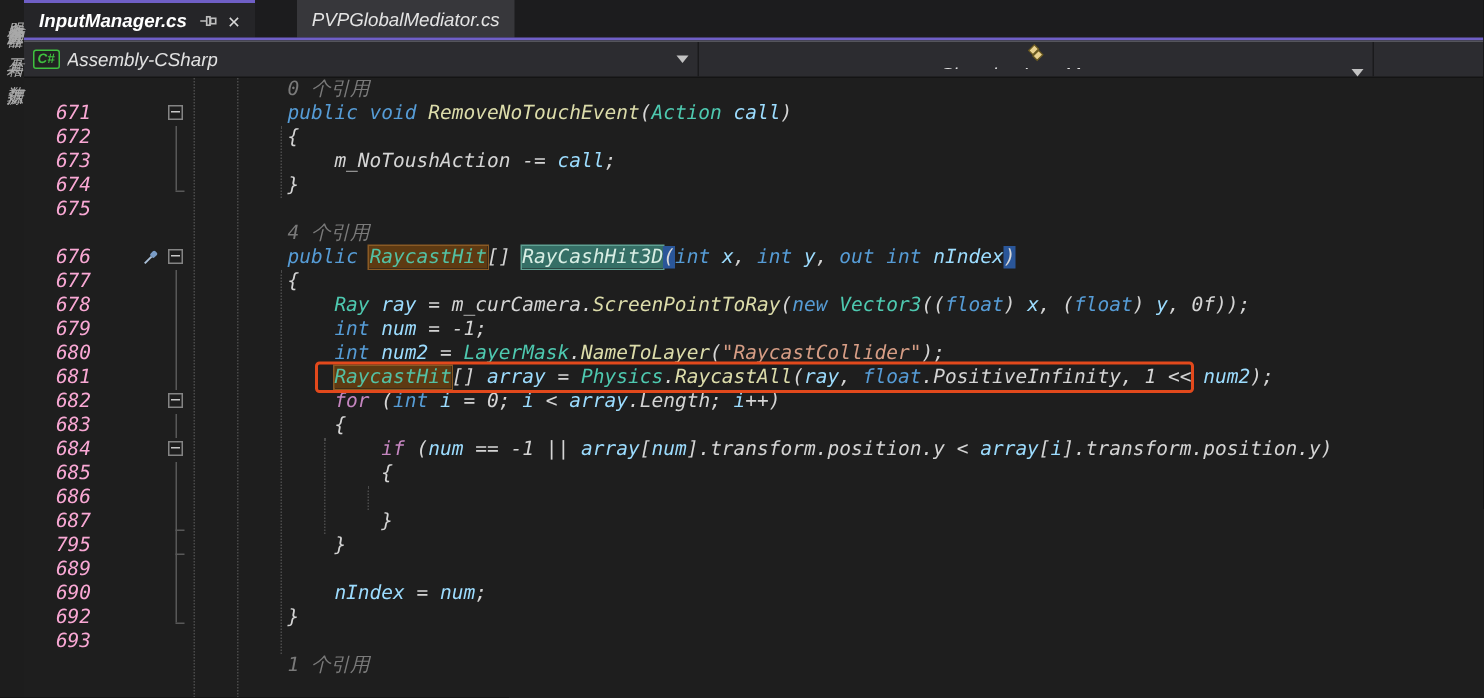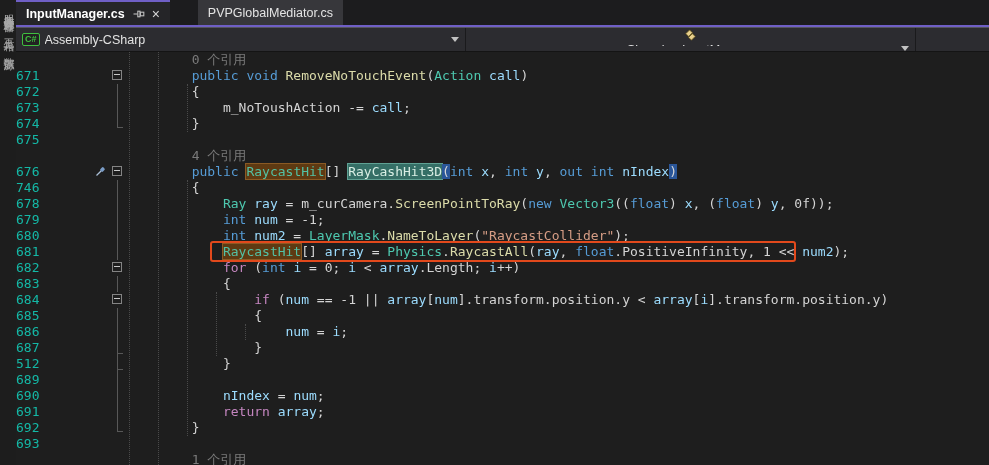--- a/index.html
+++ b/index.html
@@ -1,17 +1,17 @@
 <!DOCTYPE html>
 <html><head>
 <meta charset="utf-8">
 <style>
   html,body{margin:0;padding:0;background:#111;}
   #root{position:relative;width:989px;height:465px;background:#1E1E1E;overflow:hidden;
-        font-family:"Liberation Sans",sans-serif;-webkit-font-smoothing:antialiased;}
+        font-family:"Liberation Sans",sans-serif;font-style:italic;-webkit-font-smoothing:antialiased;}
 
   
   .tool-strip{position:absolute;left:0;top:0;width:16px;height:465px;background:#1D1D1D;z-index:5;}
   .vtab{writing-mode:vertical-rl;color:#A9A9A9;font-size:11px;letter-spacing:1px;
         margin:6px 0 0 2px;line-height:14px;cursor:default;}
   .vtab+.vtab{margin-top:16px;}
 
   
   .tab-bar{position:absolute;left:16px;top:0;right:0;height:25px;background:#1C1C1E;display:flex;}
   .tab{display:flex;align-items:center;padding:0 10px;height:25px;box-sizing:border-box;font-size:12.5px;}
@@ -32,21 +32,21 @@
   .combo.c1{width:450px;}
   .combo.c2{width:450px;flex-direction:column;}
   .combo.c3{flex:1;border-right:none;}
   .cs-ico{display:inline-block;border:1px solid #3FBF3F;color:#3FBF3F;font-size:9px;font-weight:bold;
           padding:0 2px;line-height:11px;border-radius:2px;background:#222;}
 
   
   .code-area{position:absolute;left:16px;top:52px;right:0;bottom:0;overflow:hidden;
              font-family:"DejaVu Sans Mono","Liberation Mono",monospace;font-size:13px;}
   .code-row{height:16px;line-height:16px;display:flex;white-space:pre;}
-  .ln{width:76px;flex:none;text-align:left;padding-right:10px;box-sizing:border-box;color:#14b8a6;}
+  .ln{width:76px;flex:none;text-align:center;padding-right:10px;box-sizing:border-box;color:#f9a8d4;}
   .glyph{width:16px;flex:none;display:flex;align-items:center;justify-content:center;}
   .fold-cell{width:18px;flex:none;position:relative;}
   .f-line::before,.f-hook::before{content:"";position:absolute;left:9px;top:0;bottom:0;width:1px;background:#585858;}
   .f-hook::after{content:"";position:absolute;left:9px;bottom:2px;width:6px;height:1px;background:#585858;}
   .f-end::before{content:"";position:absolute;left:9px;top:0;height:11px;width:1px;background:#585858;}
   .f-end::after{content:"";position:absolute;left:9px;top:11px;width:6px;height:1px;background:#585858;}
   .fold-box{position:absolute;left:4px;top:2px;width:10px;height:10px;border:1px solid #848484;
             background:#1E1E1E;box-sizing:border-box;cursor:pointer;}
   .fold-box::after{content:"";position:absolute;left:1px;right:1px;top:3px;height:1px;background:#C8C8C8;}
   .code{flex:1;padding-left:3px;}
@@ -124,35 +124,34 @@
       <div class="code-row"><div class="ln">673</div><div class="glyph"></div><div class="fold-cell f-line"></div><div class="code"><span>            </span><span class="tk-txt">m_NoToushAction -= </span><span class="tk-var">call</span><span class="tk-txt">;</span></div></div>
       <div class="code-row"><div class="ln">674</div><div class="glyph"></div><div class="fold-cell f-end"></div><div class="code"><span>        </span><span class="tk-txt">}</span></div></div>
       <div class="code-row"><div class="ln">675</div><div class="glyph"></div><div class="fold-cell"></div><div class="code"><span></span></div></div>
       <div class="code-row"><div class="ln"></div><div class="glyph"></div><div class="fold-cell"></div><div class="code"><span>        </span><span class="tk-lens">4 个引用</span></div></div>
       <div class="code-row"><div class="ln">676</div><div class="glyph"><svg width="12" height="12" viewBox="0 0 12 12">
             <g transform="rotate(45 6 6)">
               <rect x="4.2" y="0.3" width="3.6" height="4.4" rx="1.2" fill="#7A9CC6"></rect>
               <rect x="5.4" y="4.6" width="1.3" height="6.4" fill="#ABC0D8"></rect>
             </g>
           </svg></div><div class="fold-cell"><div class="fold-box"></div></div><div class="code"><span>        </span><span class="tk-kw">public </span><span class="tk-hlbrown">RaycastHit</span><span class="tk-txt">[] </span><span class="tk-hlteal">RayCashHit3D</span><span class="tk-hlparen">(</span><span class="tk-kw">int</span><span class="tk-txt"> </span><span class="tk-var">x</span><span class="tk-txt">, </span><span class="tk-kw">int</span><span class="tk-txt"> </span><span class="tk-var">y</span><span class="tk-txt">, </span><span class="tk-kw">out</span><span class="tk-txt"> </span><span class="tk-kw">int</span><span class="tk-txt"> </span><span class="tk-var">nIndex</span><span class="tk-hlparen">)</span></div></div>
-      <div class="code-row"><div class="ln">746</div><div class="glyph"></div><div class="fold-cell f-line"></div><div class="code"><span>        </span><span class="tk-txt">{</span></div></div>
+      <div class="code-row"><div class="ln">677</div><div class="glyph"></div><div class="fold-cell f-line"></div><div class="code"><span>        </span><span class="tk-txt">{</span></div></div>
       <div class="code-row"><div class="ln">678</div><div class="glyph"></div><div class="fold-cell f-line"></div><div class="code"><span>            </span><span class="tk-type">Ray</span><span class="tk-txt"> </span><span class="tk-var">ray</span><span class="tk-txt"> = m_curCamera.</span><span class="tk-method">ScreenPointToRay</span><span class="tk-txt">(</span><span class="tk-kw">new</span><span class="tk-txt"> </span><span class="tk-type">Vector3</span><span class="tk-txt">((</span><span class="tk-kw">float</span><span class="tk-txt">) </span><span class="tk-var">x</span><span class="tk-txt">, (</span><span class="tk-kw">float</span><span class="tk-txt">) </span><span class="tk-var">y</span><span class="tk-txt">, 0f));</span></div></div>
       <div class="code-row"><div class="ln">679</div><div class="glyph"></div><div class="fold-cell f-line"></div><div class="code"><span>            </span><span class="tk-kw">int</span><span class="tk-txt"> </span><span class="tk-var">num</span><span class="tk-txt"> = -1;</span></div></div>
       <div class="code-row"><div class="ln">680</div><div class="glyph"></div><div class="fold-cell f-line"></div><div class="code"><span>            </span><span class="tk-kw">int</span><span class="tk-txt"> </span><span class="tk-var">num2</span><span class="tk-txt"> = </span><span class="tk-type">LayerMask</span><span class="tk-txt">.</span><span class="tk-method">NameToLayer</span><span class="tk-txt">(</span><span class="tk-str">"RaycastCollider"</span><span class="tk-txt">);</span></div></div>
       <div class="code-row"><div class="ln">681</div><div class="glyph"></div><div class="fold-cell f-line"></div><div class="code"><span>            </span><span class="tk-hlbrown">RaycastHit</span><span class="tk-txt">[] </span><span class="tk-var">array</span><span class="tk-txt"> = </span><span class="tk-type">Physics</span><span class="tk-txt">.</span><span class="tk-method">RaycastAll</span><span class="tk-txt">(</span><span class="tk-var">ray</span><span class="tk-txt">, </span><span class="tk-kw">float</span><span class="tk-txt">.PositiveInfinity, 1 &lt;&lt; </span><span class="tk-var">num2</span><span class="tk-txt">);</span></div></div>
       <div class="code-row"><div class="ln">682</div><div class="glyph"></div><div class="fold-cell"><div class="fold-box"></div></div><div class="code"><span>            </span><span class="tk-ctrl">for</span><span class="tk-txt"> (</span><span class="tk-kw">int</span><span class="tk-txt"> </span><span class="tk-var">i</span><span class="tk-txt"> = 0; </span><span class="tk-var">i</span><span class="tk-txt"> &lt; </span><span class="tk-var">array</span><span class="tk-txt">.Length; </span><span class="tk-var">i</span><span class="tk-txt">++)</span></div></div>
       <div class="code-row"><div class="ln">683</div><div class="glyph"></div><div class="fold-cell f-line"></div><div class="code"><span>            </span><span class="tk-txt">{</span></div></div>
       <div class="code-row"><div class="ln">684</div><div class="glyph"></div><div class="fold-cell"><div class="fold-box"></div></div><div class="code"><span>                </span><span class="tk-ctrl">if</span><span class="tk-txt"> (</span><span class="tk-var">num</span><span class="tk-txt"> == -1 || </span><span class="tk-var">array</span><span class="tk-txt">[</span><span class="tk-var">num</span><span class="tk-txt">].transform.position.y &lt; </span><span class="tk-var">array</span><span class="tk-txt">[</span><span class="tk-var">i</span><span class="tk-txt">].transform.position.y)</span></div></div>
       <div class="code-row"><div class="ln">685</div><div class="glyph"></div><div class="fold-cell f-line"></div><div class="code"><span>                </span><span class="tk-txt">{</span></div></div>
-      <div class="code-row"><div class="ln">686</div><div class="glyph"></div><div class="fold-cell f-line"></div><div class="code"><span>                    </span><span class="tk-var">num</span><span class="tk-txt"> = </span><span class="tk-var">i</span><span class="tk-txt">;</span></div></div>
+      <div class="code-row"><div class="ln">686</div><div class="glyph"></div><div class="fold-cell f-line"></div></div>
       <div class="code-row"><div class="ln">687</div><div class="glyph"></div><div class="fold-cell f-hook"></div><div class="code"><span>                </span><span class="tk-txt">}</span></div></div>
-      <div class="code-row"><div class="ln">512</div><div class="glyph"></div><div class="fold-cell f-hook"></div><div class="code"><span>            </span><span class="tk-txt">}</span></div></div>
+      <div class="code-row"><div class="ln">795</div><div class="glyph"></div><div class="fold-cell f-hook"></div><div class="code"><span>            </span><span class="tk-txt">}</span></div></div>
       <div class="code-row"><div class="ln">689</div><div class="glyph"></div><div class="fold-cell f-line"></div><div class="code"><span></span></div></div>
       <div class="code-row"><div class="ln">690</div><div class="glyph"></div><div class="fold-cell f-line"></div><div class="code"><span>            </span><span class="tk-var">nIndex</span><span class="tk-txt"> = </span><span class="tk-var">num</span><span class="tk-txt">;</span></div></div>
-      <div class="code-row"><div class="ln">691</div><div class="glyph"></div><div class="fold-cell f-line"></div><div class="code"><span>            </span><span class="tk-ctrl">return</span><span class="tk-txt"> </span><span class="tk-var">array</span><span class="tk-txt">;</span></div></div>
       <div class="code-row"><div class="ln">692</div><div class="glyph"></div><div class="fold-cell f-end"></div><div class="code"><span>        </span><span class="tk-txt">}</span></div></div>
       <div class="code-row"><div class="ln">693</div><div class="glyph"></div><div class="fold-cell"></div><div class="code"><span></span></div></div>
       <div class="code-row"><div class="ln"></div><div class="glyph"></div><div class="fold-cell"></div><div class="code"><span>        </span><span class="tk-lens">1 个引用</span></div></div>
     </div>
 
   <div class="anno-box" style="border-color: rgb(226, 73, 28);"></div>
 
 </div>
 
 </body></html>

